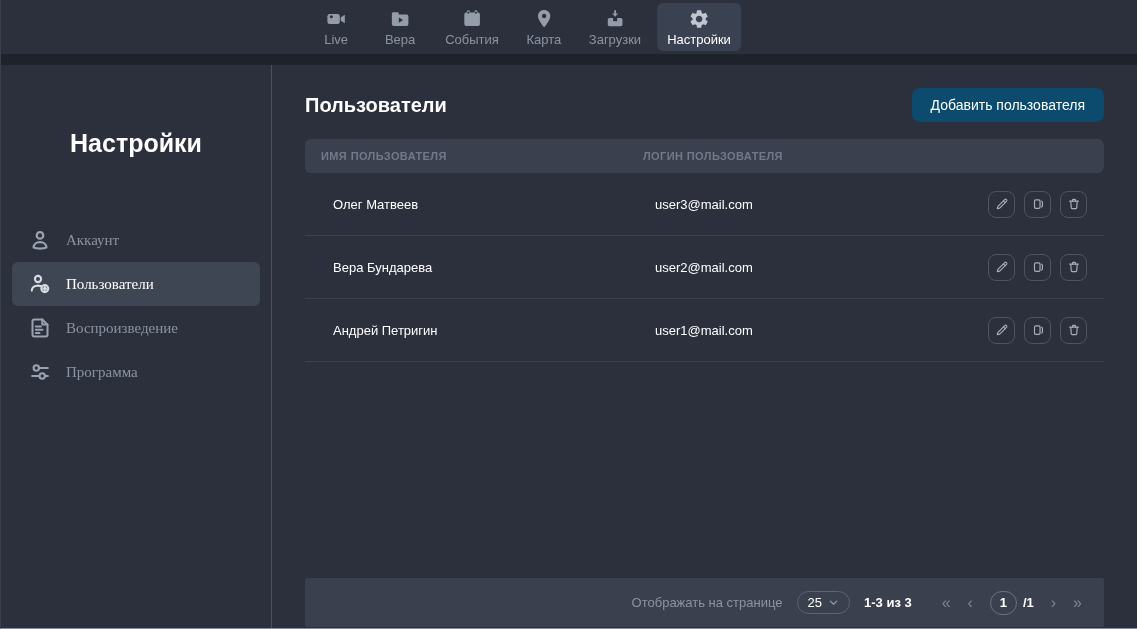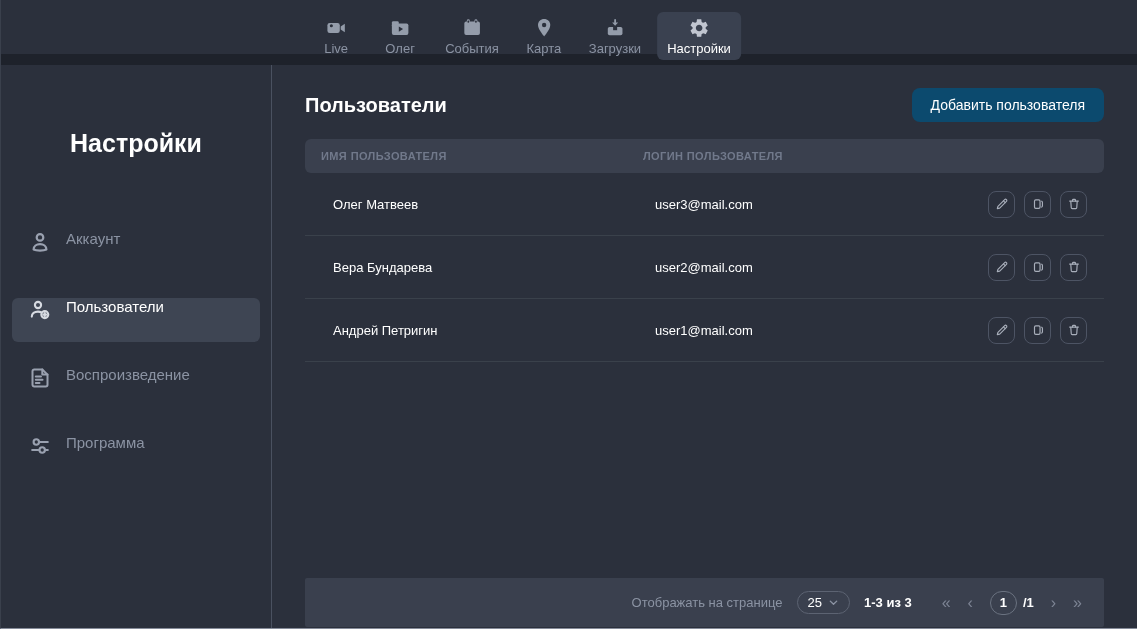--- a/index.html
+++ b/index.html
@@ -7,21 +7,21 @@
   body { font-family:"Liberation Sans","DejaVu Sans",sans-serif; }
 
   .app {
     position:relative; width:1137px; height:629px; overflow:hidden;
     background:#2b303c; border-bottom:1px solid #858b99; border-left:1px solid #3a404c;
   }
 
   
   .topbar { position:relative; height:54px; background:#2b303c; }
   .topnav {
-    position:absolute; left:calc(50% - 45px); top:12px; transform:translateX(-50%);
+    position:absolute; left:calc(50% - 45px); top:3px; transform:translateX(-50%);
     display:flex; align-items:flex-start; gap:6px;
   }
   .nav-item {
     display:flex; flex-direction:column; align-items:center; gap:3px;
     padding:5px 10px 4px; border-radius:6px; cursor:pointer;
     color:#8b93a3; min-width:58px;
   }
   .nav-item .nav-icon { width:22px; height:22px; color:#949caa; }
   .nav-item .nav-label { font-size:13px; line-height:14px; white-space:nowrap; }
   .nav-item.active { background:#3a4150; color:#ffffff; }
@@ -40,23 +40,23 @@
 
   .strip { height:11px; background:#1e222b; }
 
   
   .content { display:flex; height:563px; }
 
   .sidebar { width:271px; border-right:1px solid #4a5160; background:#2b303c; }
   .sidebar-title { margin-top:64px; text-align:center; color:#ffffff; font-size:25px; font-weight:bold; }
   .side-menu { margin-top:60px; display:flex; flex-direction:column; }
   .side-item {
-    display:flex; gap:14px; height:44px;
-    margin:12px 11px; padding-left:16px; border-radius:6px;
-    color:#8b93a3; font-size:15px; cursor:pointer; white-space:nowrap;
+    display:flex; align-items:center; gap:14px; height:44px;
+    margin:0 11px; padding-left:16px; border-radius:6px;
+    color:#8b93a3; font-size:15px; cursor:pointer; white-space:nowrap;font-family:Liberation Serif, serif;
   }
   .side-item .side-icon { width:24px; height:24px; flex:0 0 24px; color:#9aa1b0; }
   .side-item.active { background:#3e4553; color:#ffffff; }
   .side-item.active .side-icon { color:#d6dae1; }
 
   .main { position:relative; flex:1; padding:0 33px; }
   .main-header { margin-top:23px; display:flex; justify-content:space-between; align-items:center; }
   .main-title { color:#ffffff; font-size:20px; font-weight:600; }
   .add-user-btn {
     background:#0c4a6e; color:#ffffff; border:none; border-radius:8px;
@@ -126,21 +126,21 @@
       </div>
 
       <div class="nav-item">
         <span class="nav-icon">
           <svg viewBox="0 0 24 24" fill="currentColor">
               <rect x="3" y="4.5" width="7.5" height="5" rx="1.5"></rect>
               <rect x="3" y="7" width="18" height="12.5" rx="2"></rect>
               <polygon points="10.6,10.3 15.2,13.2 10.6,16.1" fill="#2b303c"></polygon>
             </svg>
         </span>
-        <span class="nav-label">Олег</span>
+        <span class="nav-label">Вера</span>
       </div>
 
       <div class="nav-item">
         <span class="nav-icon">
           <svg viewBox="0 0 24 24" fill="currentColor">
               <rect x="3.5" y="5" width="17" height="14.5" rx="2"></rect>
               <rect x="6.3" y="2.5" width="3.1" height="5" rx="1.4"></rect>
               <rect x="14.6" y="2.5" width="3.1" height="5" rx="1.4"></rect>
               <rect x="6.9" y="3.9" width="1.9" height="2.4" rx="0.9" fill="#2b303c"></rect>
               <rect x="15.2" y="3.9" width="1.9" height="2.4" rx="0.9" fill="#2b303c"></rect>

